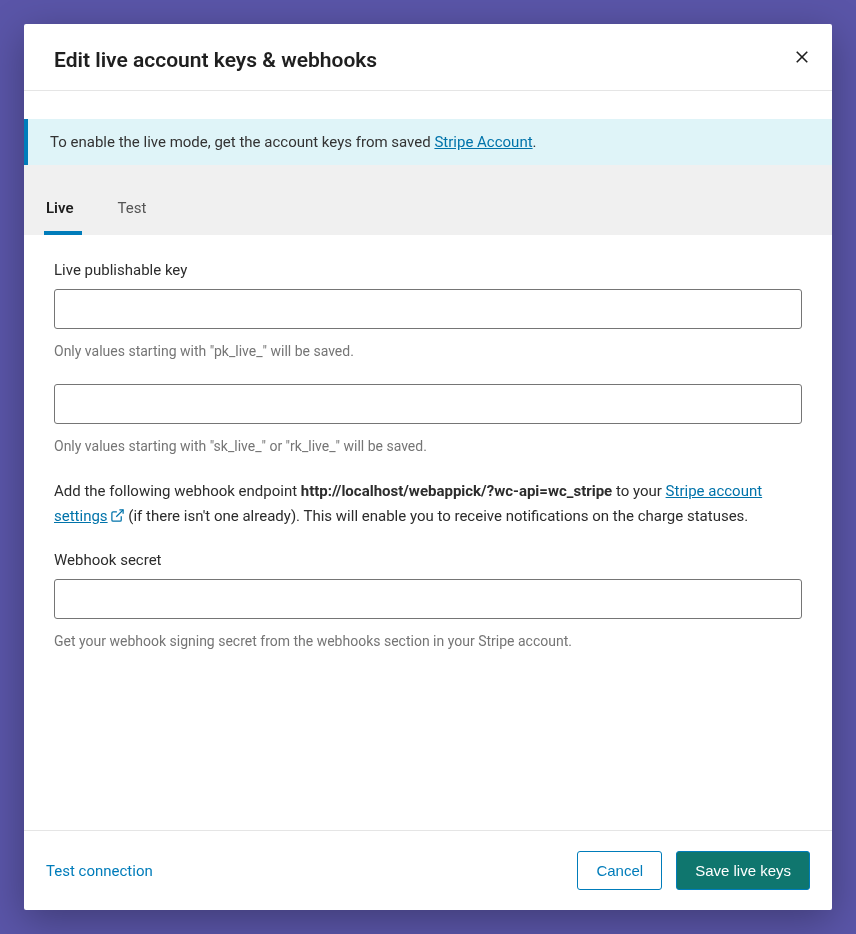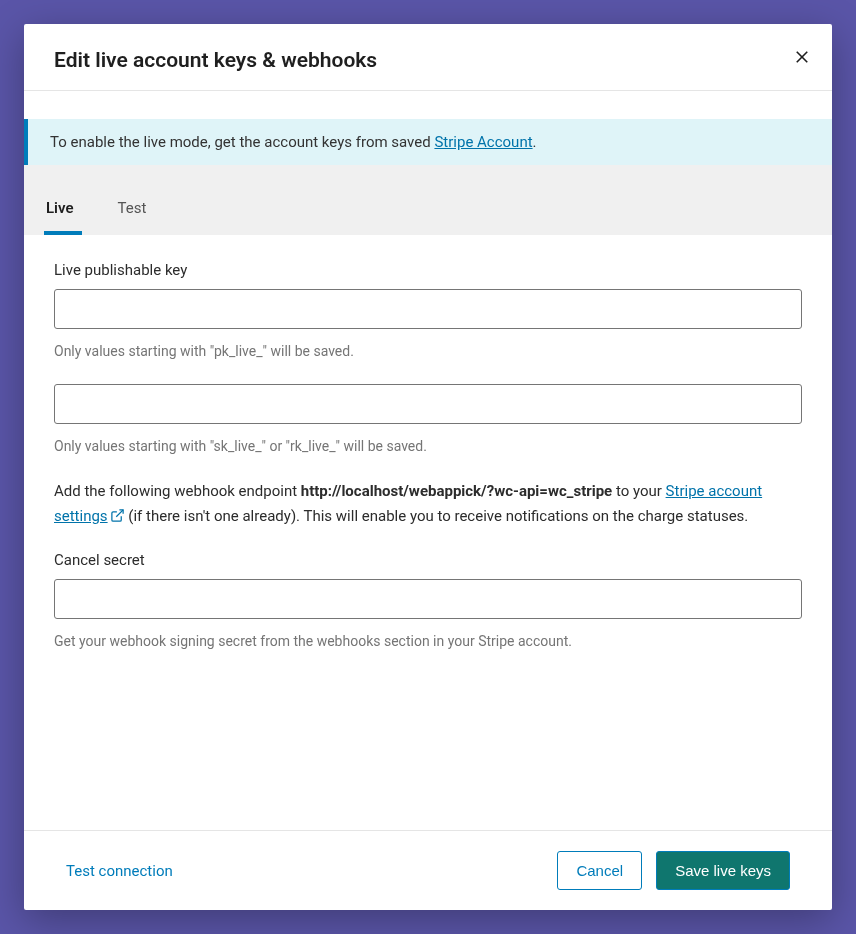--- a/index.html
+++ b/index.html
@@ -122,21 +122,21 @@
       width: 15px;
       height: 15px;
       vertical-align: -2px;
       margin-left: 2px;
       color: #0073aa;
     }
     .modal-footer {
       display: flex;
       justify-content: space-between;
       align-items: center;
-      padding: 20px 42px;
+      padding: 20px 22px;
       border-top: 1px solid #e5e5e5;
     }
     .test-link {
       color: #007cba;
       font-size: 15px;
       text-decoration: none;
       cursor: pointer;
     }
     .footer-buttons { display: flex; gap: 14px; }
     .btn {
@@ -199,21 +199,21 @@
 
     <div class="webhook-desc">
       <span>Add the following webhook endpoint </span><span class="endpoint">http://localhost/webappick/?wc-api=wc_stripe</span><span> to your </span><a href="#"><span>Stripe account settings</span><span class="ext-icon"><svg viewBox="0 0 24 24" fill="none" stroke="currentColor" stroke-width="2">
               <path d="M18 13v6a2 2 0 0 1-2 2H5a2 2 0 0 1-2-2V8a2 2 0 0 1 2-2h6"></path>
               <polyline points="15 3 21 3 21 9"></polyline>
               <line x1="10" y1="14" x2="21" y2="3"></line>
             </svg></span></a><span> (if there isn't one already). This will enable you to receive notifications on the charge statuses.</span>
     </div>
 
     <div class="field-group">
-      <label class="field-label">Cancel secret</label>
+      <label class="field-label">Webhook secret</label>
       <input type="text" class="field-input" value="" style="">
       <div class="field-help">Get your webhook signing secret from the webhooks section in your Stripe account.</div>
     </div>
 
   </div>
 
   <div class="modal-footer">
     <a class="test-link">Test connection</a>
     <div class="footer-buttons">
       <button class="btn btn-cancel">Cancel</button>

